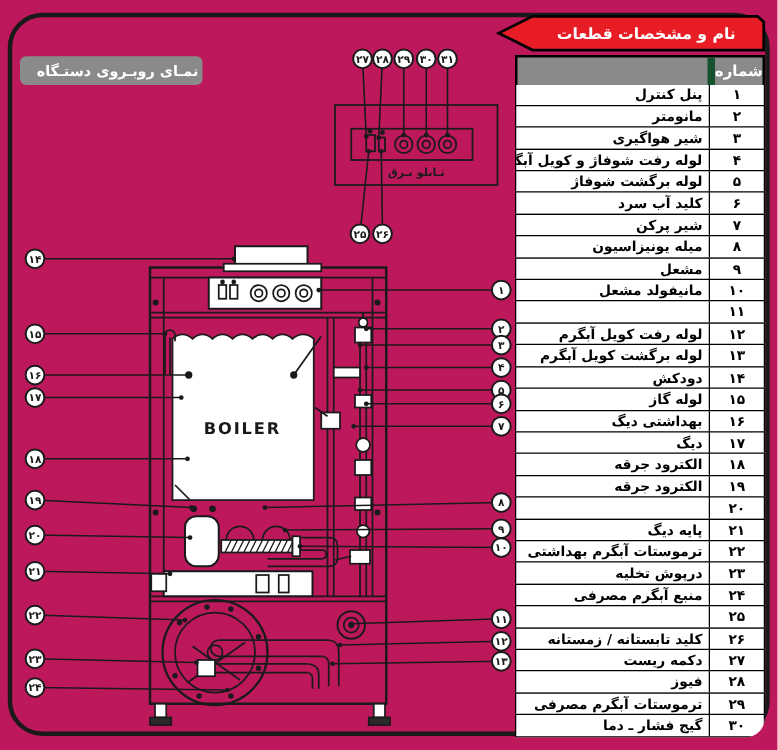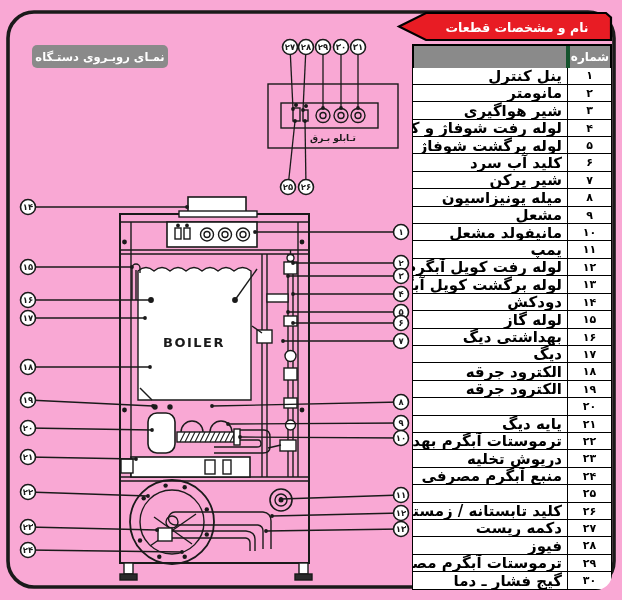--- a/index.html
+++ b/index.html
@@ -1,37 +1,37 @@
 <!DOCTYPE html>
 <html lang="fa"><head>
 <meta charset="utf-8">
 <style>
   html,body{margin:0;padding:0;background:#ffffff;}
-  .page{position:relative;width:622px;height:600px;background:#f9a8d4;overflow:hidden;
+  .page{position:relative;width:622px;height:600px;background:#be185d;overflow:hidden;
         font-family:"DejaVu Sans",sans-serif;}
   .page svg.diagram{position:absolute;left:0;top:0;}
   
-  .view-badge{position:absolute;left:32px;top:45px;width:136px;height:23px;background:#8a8a8a;
+  .view-badge{position:absolute;left:16px;top:45px;width:136px;height:23px;background:#8a8a8a;
               border-radius:5px;color:#fff;font-size:11.5px;font-weight:bold;direction:rtl;
-              display:flex;align-items:center;justify-content:center;}
+              display:flex;align-items:center;justify-content:center;padding-left:10px;}
   
   .parts-table{position:absolute;left:412px;top:44px;width:200px;}
   .thead{display:flex;direction:rtl;height:26px;background:#8a8a8a;border:2px solid #000;
          color:#fff;font-weight:bold;font-size:12px;box-sizing:border-box;}
   .thead .h-num{width:44px;display:flex;align-items:center;justify-content:center;
-                border-left:4px solid #14532d;box-sizing:border-box;}
+                border-left:6px solid #14532d;box-sizing:border-box;}
   .thead .h-name{flex:1;display:flex;align-items:center;justify-content:center;}
   .rows{margin-top:-2px;border-bottom-right-radius:16px;overflow:hidden;}
   .row{display:flex;direction:rtl;height:17px;border:1.6px solid #000;margin-top:-1.6px;
        background:#fff;box-sizing:content-box;}
   .row .num{width:44px;display:flex;align-items:center;justify-content:center;
             border-left:1.6px solid #000;box-sizing:border-box;
             font-size:11px;font-weight:bold;color:#000;}
   .row .name{flex:1;display:flex;align-items:center;justify-content:flex-start;
-             padding:0 5px;font-size:15px;font-weight:bold;color:#000;white-space:nowrap;
+             padding:0 5px;font-size:11px;font-weight:bold;color:#000;white-space:nowrap;
              overflow:hidden;}
 </style>
 </head>
 <body>
 
 <div class="page">
 
   <svg class="diagram" width="622" height="600" viewBox="0 0 622 600">
     <g fill="none" stroke="#1a1a1a" stroke-width="1.4">
 
@@ -422,21 +422,20 @@
         <div class="row">
           <div class="num">۹</div>
           <div class="name">مشعل</div>
         </div>
         <div class="row">
           <div class="num">۱۰</div>
           <div class="name">مانیفولد مشعل</div>
         </div>
         <div class="row">
           <div class="num">۱۱</div>
-          <div class="name">پمپ</div>
         </div>
         <div class="row">
           <div class="num">۱۲</div>
           <div class="name">لوله رفت کویل آبگرم</div>
         </div>
         <div class="row">
           <div class="num">۱۳</div>
           <div class="name">لوله برگشت کویل آبگرم</div>
         </div>
         <div class="row">

